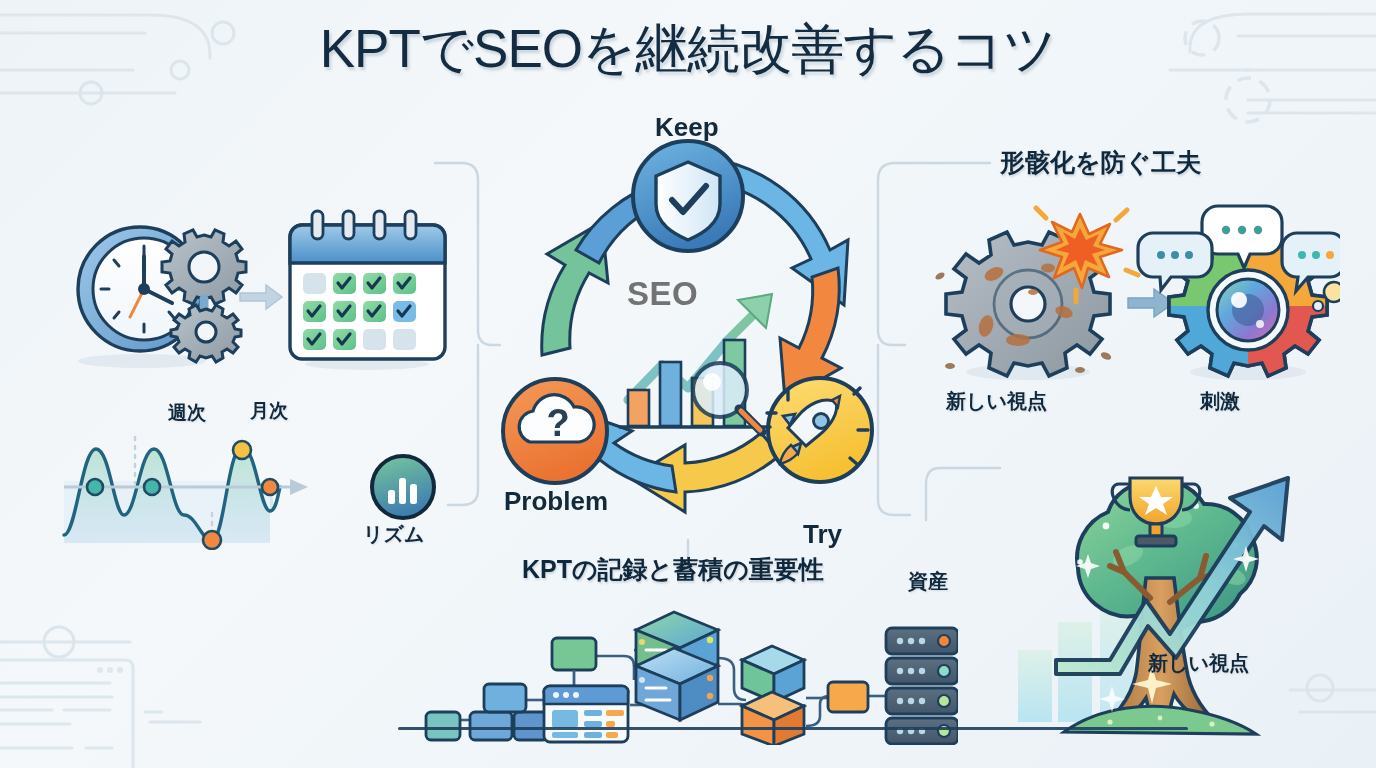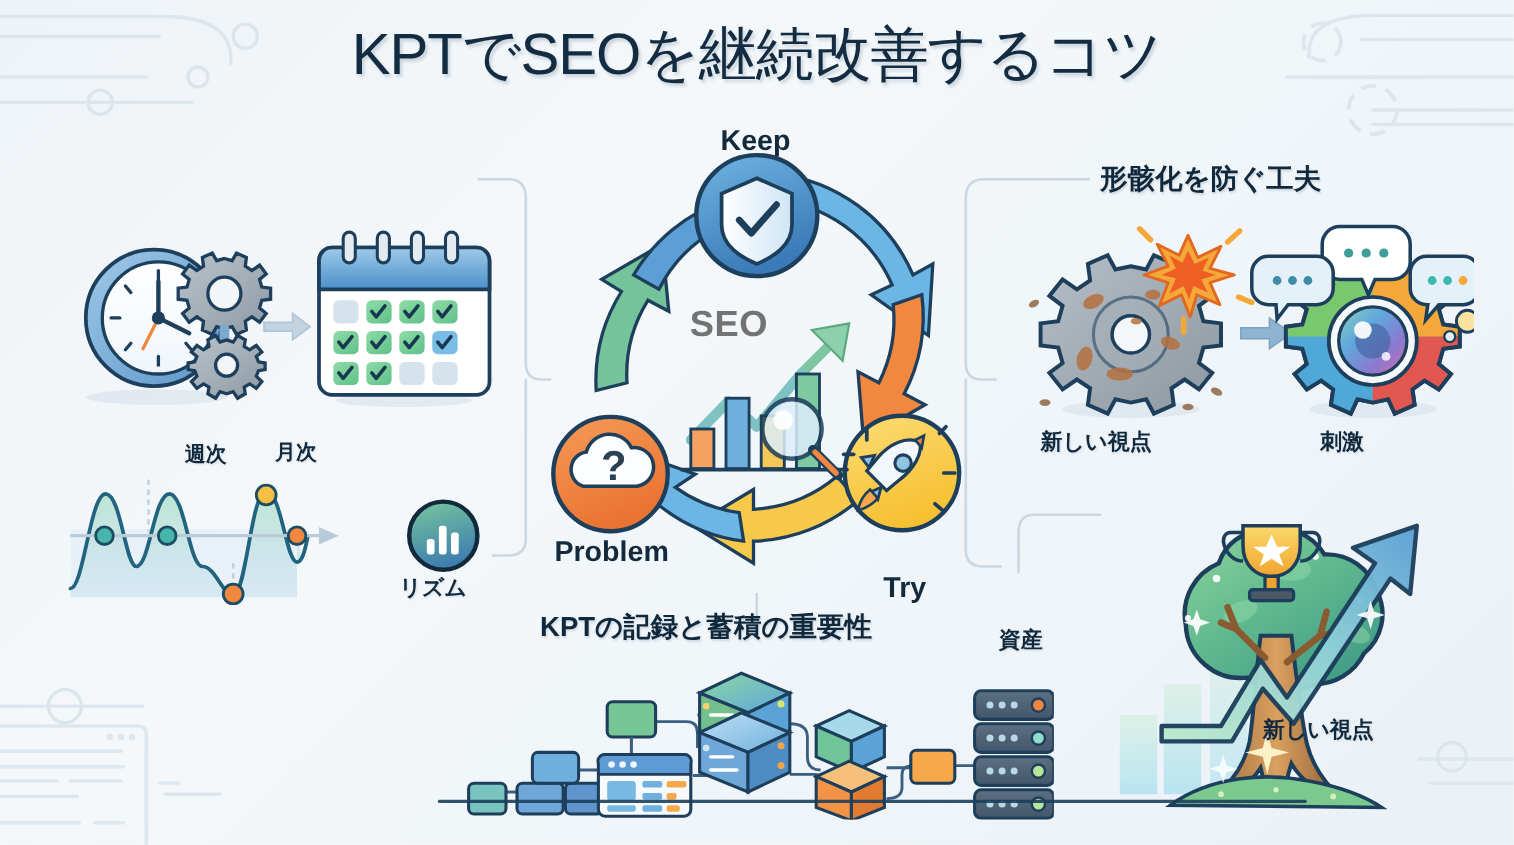--- a/index.html
+++ b/index.html
@@ -22,21 +22,21 @@
     white-space:nowrap;
   }
 
   
   .sec-head {
     position:absolute; font-size:25px; font-weight:bold; color:#10283c;
     text-shadow:1px 2px 2px rgba(60,85,110,.18); white-space:nowrap;
   }
   #head-left   { left:68px;  top:146px; }
   #head-right  { left:1000px;top:146px; }
-  #head-bottom { left:491px; top:553px; }
+  #head-bottom { left:522px; top:553px; }
 
   
   .cap {
     position:absolute; font-size:20px; font-weight:bold; color:#11293d;
     white-space:nowrap; text-shadow:1px 1px 2px rgba(70,95,120,.16);
   }
   #cap-weekly  { left:128px; top:400px; font-size:19px;margin-left:40px; }
   #cap-monthly { left:238px; top:398px; font-size:19px;margin-left:12px; }
   #cap-rhythm  { left:363px; top:521px; }
   #cap-new     { left:946px; top:388px; }

